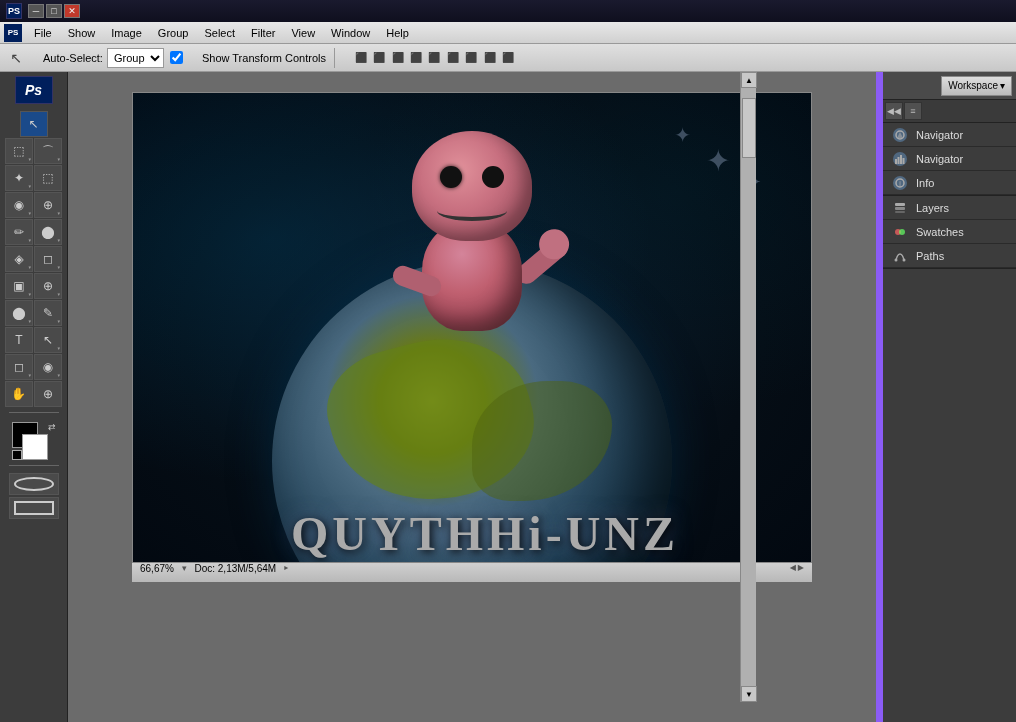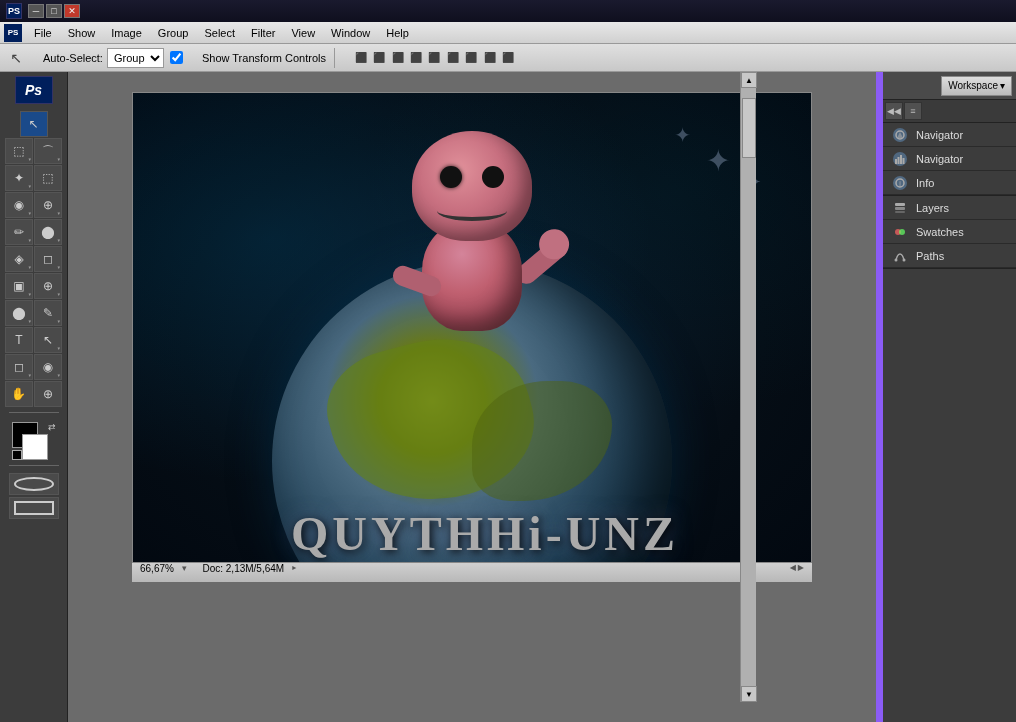--- a/index.html
+++ b/index.html
@@ -257,21 +257,21 @@
 
     
     #status-bar {
       position: absolute; bottom: 0; left: 0; right: 0;
       height: 20px; background: linear-gradient(to bottom, #d0d0d0, #b8b8b8);
       border-top: 1px solid #888;
       display: flex; align-items: flex-start; padding: 0 8px; gap: 8px; font-size: 10px;
     }
     #status-bar .status-zoom { color: #000; }
     #status-bar .status-icon { font-size: 9px; color: #555; cursor: pointer; }
-    #status-bar .status-doc { color: #000; margin-left: 8px; }
+    #status-bar .status-doc { color: #000; }
     #status-bar .status-arrow { font-size: 8px; color: #555; cursor: pointer; }
     #status-bar .nav-arrows { display: flex; gap: 2px; margin-left: auto; }
     #status-bar .nav-arrow { font-size: 8px; color: #555; cursor: pointer; }
 
     
     #right-sidebar {
       width: 140px; background: #3c3c3c; display: flex; flex-direction: column;
       border-left: 7px solid #8b5cf6; overflow: hidden;
     }
     .rs-topbar {

